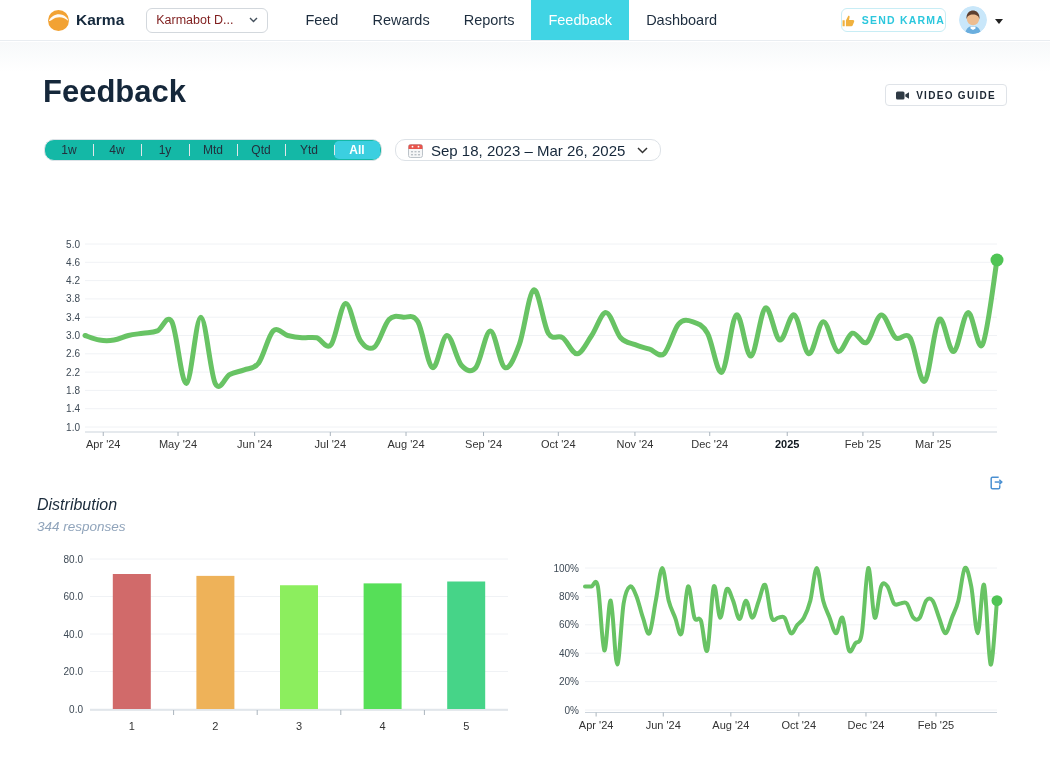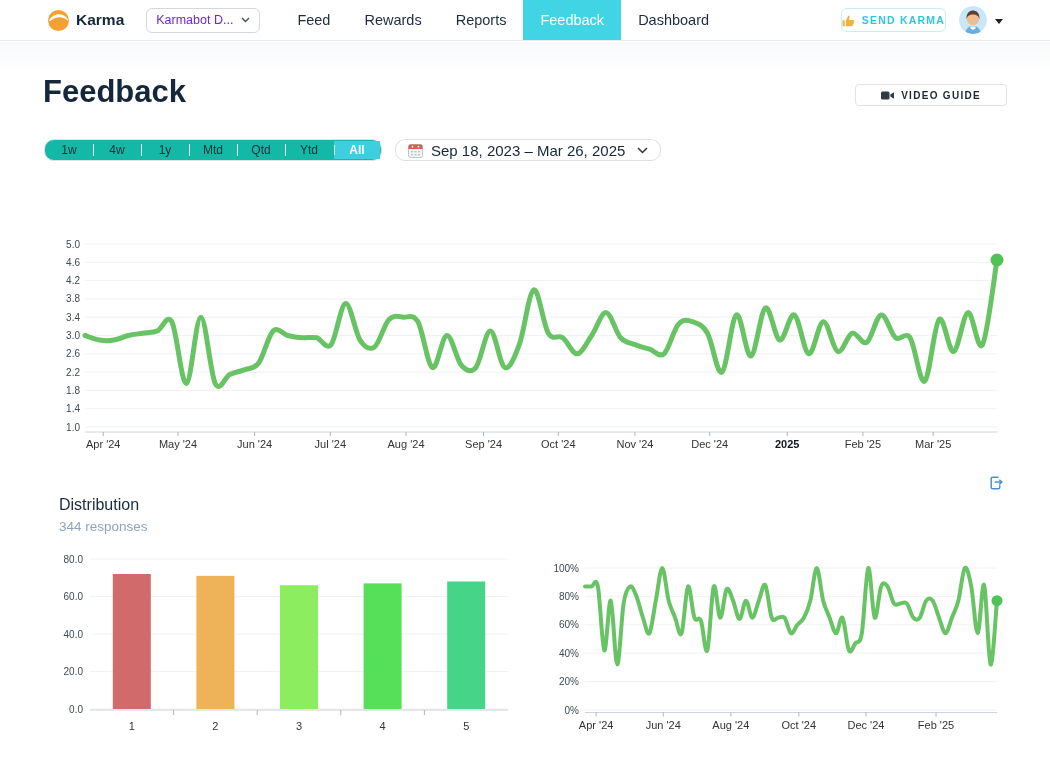--- a/index.html
+++ b/index.html
@@ -4,75 +4,75 @@
 <style>
   html,body{margin:0;padding:0;background:#fff;}
   .page{position:relative;width:1050px;height:774px;background:#fff;overflow:hidden;
         font-family:"Liberation Sans",sans-serif;-webkit-font-smoothing:antialiased;}
 
   
   .nav{position:absolute;top:0;left:0;width:100%;height:41px;background:#fff;
        border-bottom:1px solid #e9edf1;display:flex;align-items:center;
        box-sizing:border-box;padding-left:48px;z-index:3;}
   .brand{font-size:15.5px;font-weight:700;color:#14283c;margin-left:7px;}
-  .workspace{margin-left:22px;height:25px;display:flex;align-items:center;gap:8px;
+  .workspace{margin-left:22px;height:25px;display:flex;align-items:center;gap:16px;
        border:1px solid #d3d8dd;border-radius:6px;background:#fff;padding:0 9px;
-       font-size:12.5px;color:#6d28d9;cursor:pointer;font-family:inherit;}
+       font-size:12.5px;color:#7f1d1d;cursor:pointer;font-family:inherit;}
   .navlinks{display:flex;align-items:stretch;height:100%;margin-left:20px;}
   .navlink{display:flex;align-items:center;height:100%;padding:0 17px;font-size:14.5px;
        color:#1d2d3e;cursor:pointer;background:none;border:none;font-family:inherit;}
   .navlink.active{background:#40d4e4;color:#fff;}
   .nav-right{margin-left:auto;display:flex;align-items:center;padding-right:47px;gap:13px;}
   .send-karma{height:24px;display:flex;align-items:center;gap:7px;border:1px solid #c8edf5;
        border-radius:6px;background:#fff;padding:0 0;font-size:10.5px;font-weight:700;
        letter-spacing:1.2px;color:#2cc7dd;cursor:pointer;font-family:inherit;}
   .avatar{width:28px;height:28px;border-radius:50%;overflow:hidden;cursor:pointer;flex:none;}
   .caret{width:0;height:0;border:4px solid transparent;border-top:5px solid #222;
        margin-left:-5px;margin-top:6px;cursor:pointer;}
   .band{position:absolute;top:42px;left:0;width:100%;height:30px;
        background:linear-gradient(#f7f9fa,#ffffff);}
 
   
   .page-title{position:absolute;left:43px;top:76px;margin:0;font-size:31px;
        font-weight:700;color:#15273a;line-height:1.05;}
   .video-guide{position:absolute;right:43px;top:84px;height:22px;display:flex;
        align-items:center;gap:7px;border:1px solid #dfe3e8;border-radius:4px;background:#fff;
-       padding:0 25px;font-size:10px;font-weight:700;letter-spacing:1.3px;color:#1c2733;
+       padding:0 10px;font-size:10px;font-weight:700;letter-spacing:1.3px;color:#1c2733;
        cursor:pointer;font-family:inherit;}
 
   
   .filter-row{position:absolute;left:44px;top:139px;display:flex;gap:13px;align-items:center;}
   .segmented{display:flex;align-items:flex-end;border:1px solid #dde2e7;border-radius:10px;
        background:#14b8a6;height:20px;}
   .seg{width:48px;height:20px;font-size:12px;color:#23303d;background:none;border:none;
        cursor:pointer;position:relative;font-family:inherit;padding:0;}
   .seg:not(:first-child)::before{content:"";position:absolute;left:0;top:4px;bottom:4px;
        width:1px;background:#e2e6ea;}
-  .seg.active{background:#3bcfe0;color:#fff;font-weight:700;border-radius:0;height:18px;
+  .seg.active{background:#3bcfe0;color:#fff;font-weight:700;border-radius:5px;height:18px;
        margin:1px;width:46px;}
   .datepicker{display:flex;align-items:center;gap:8px;border:1px solid #dde2e7;
        border-radius:10px;background:#fff;height:22px;padding:0 12px;font-size:15px;
        color:#15273a;cursor:pointer;font-family:inherit;}
 
   .question{position:absolute;left:43px;top:183px;margin:0;font-size:15.5px;
        font-weight:700;color:#15273a;}
 
   
   .chart{position:absolute;}
   #chart-nps{left:43px;top:237px;}
   #chart-dist{left:43px;top:546px;}
   #chart-rr{left:535px;top:551px;}
   .ty{font-size:10px;fill:#3e4a56;font-family:"Liberation Sans",sans-serif;}
   .tx{font-size:11px;fill:#333;font-family:"Liberation Sans",sans-serif;}
   .tx.b{font-weight:700;fill:#101820;}
 
   .export-btn{position:absolute;left:986px;top:473px;background:none;border:none;
        cursor:pointer;padding:2px;}
   .sec-header{position:absolute;}
-  .dist-header{left:59px;top:496px;}
+  .dist-header{left:37px;top:496px;font-style:italic;}
   .rr-header{left:535px;top:496px;}
   .sec-header h3{margin:0;font-size:16px;font-weight:500;color:#1b2b3b;}
   .sec-sub{font-size:13.5px;color:#90a4bb;margin-top:5px;}
 </style>
 </head>
 <body>
 
 <div class="page">
 
   <header class="nav">

